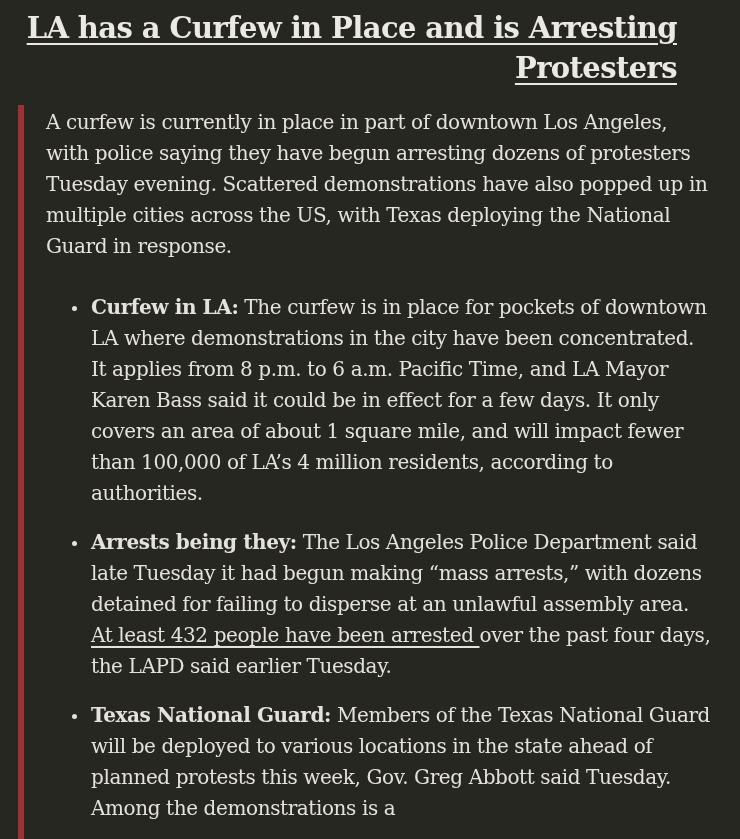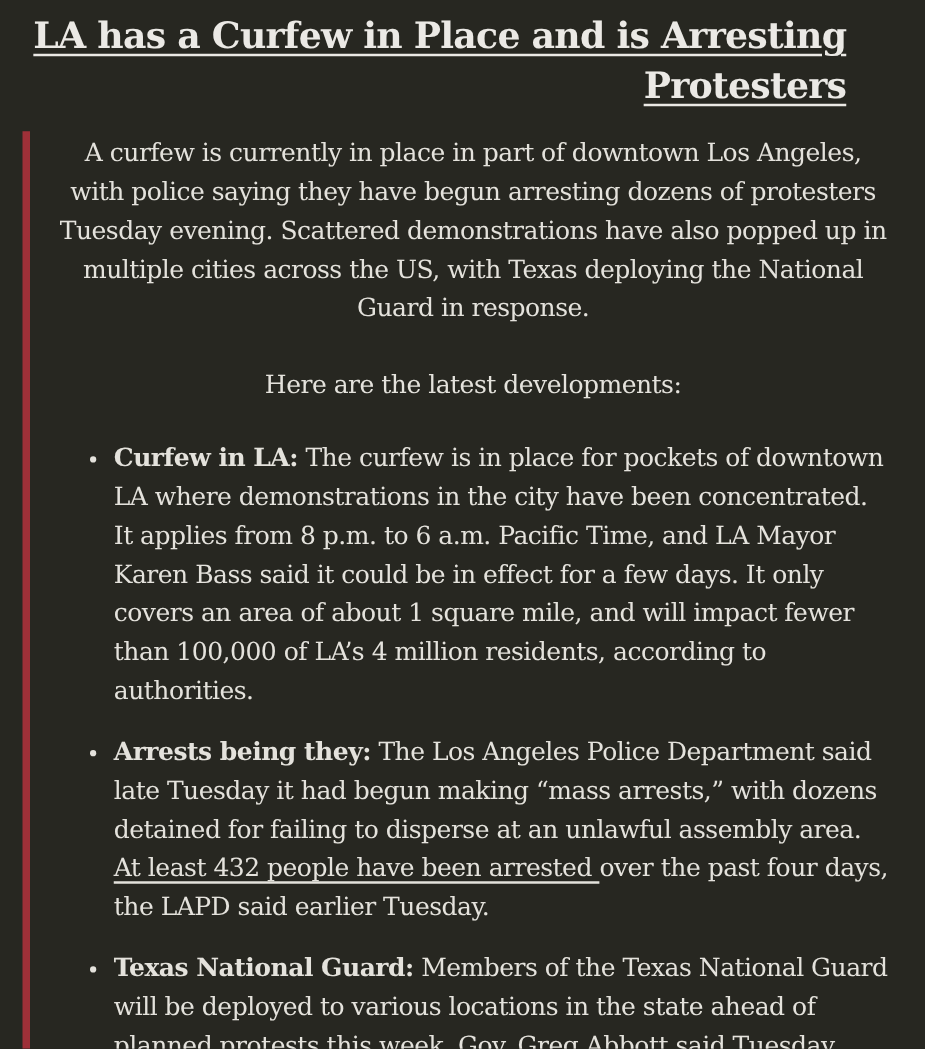--- a/index.html
+++ b/index.html
@@ -44,21 +44,20 @@
   
   .post-body {
     margin: 17px 29px 0 24px;   
     padding: 2px 0 0 22px;
     font-size: 20px;
     line-height: 31px;
     letter-spacing: -0.4px;
   }
   .post-body p {
     margin: 0 0 30px 0;
-    text-align: center;
   }
   .post-body p.lead-in {
     margin: 0;
   }
   .post-body ul {
     margin: 28px 0 0 0;
     padding: 0 0 0 43px;
   }
   .post-body li {
     margin: 18px 0 12px 0;
@@ -83,21 +82,20 @@
 <body style="--page-bg: #272721; --body-text: #e4e2dc; --title-text: #ebe9e5; --accent: #9e3038;">
 
 <h1 class="headline"><a>LA has a Curfew in Place and is Arresting Protesters</a></h1>
 
 <div class="accent-bar"></div>
 
 <div class="post-body">
 
   <p>A curfew is currently in place in part of downtown Los Angeles, with police saying they have begun arresting dozens of protesters Tuesday evening. Scattered demonstrations have also popped up in multiple cities across the US, with Texas deploying the National Guard in response.</p>
 
-  <p class="lead-in">Here are the latest developments:</p>
 
   <ul>
     <li><strong>Curfew in LA:</strong><span> The curfew is in place for pockets of downtown LA where demonstrations in the city have been concentrated. It applies from 8 p.m. to 6 a.m. Pacific Time, and LA Mayor Karen Bass said it could be in effect for a few days. It only covers an area of about 1 square mile, and will impact fewer than 100,000 of LA’s 4 million residents, according to authorities.</span></li>
 
     <li><strong>Arrests being they:</strong><span> The Los Angeles Police Department said late Tuesday it had begun making “mass arrests,” with dozens detained for failing to disperse at an unlawful assembly area. </span><a>At least 432 people have been arrested </a><span>over the past four days, the LAPD said earlier Tuesday.</span></li>
 
     <li><strong>Texas National Guard:</strong><span> Members of the Texas National Guard will be deployed to various locations in the state ahead of planned protests this week, Gov. Greg Abbott said Tuesday. Among the demonstrations is a </span></li>
   </ul>
 
 </div>

